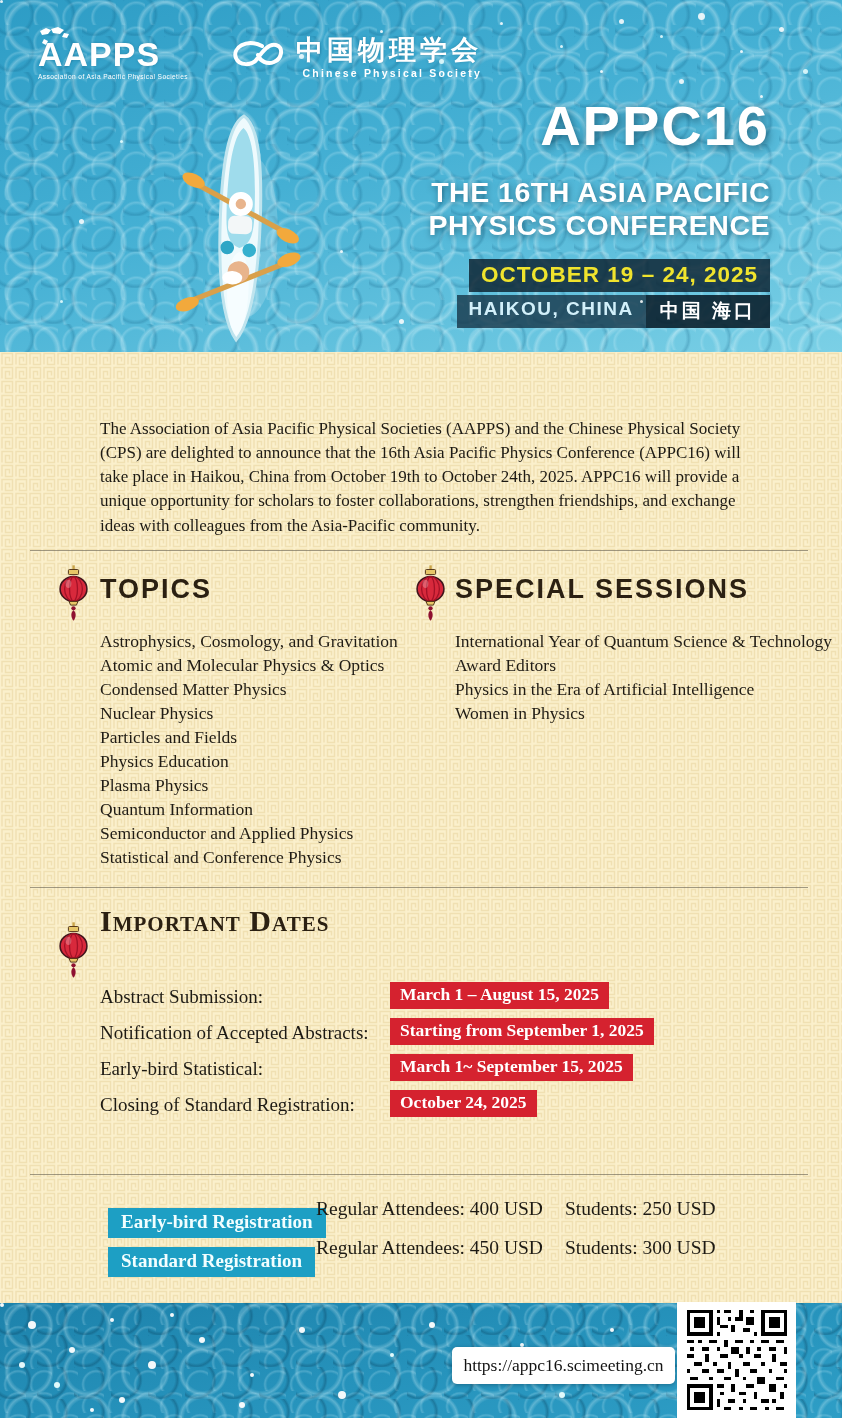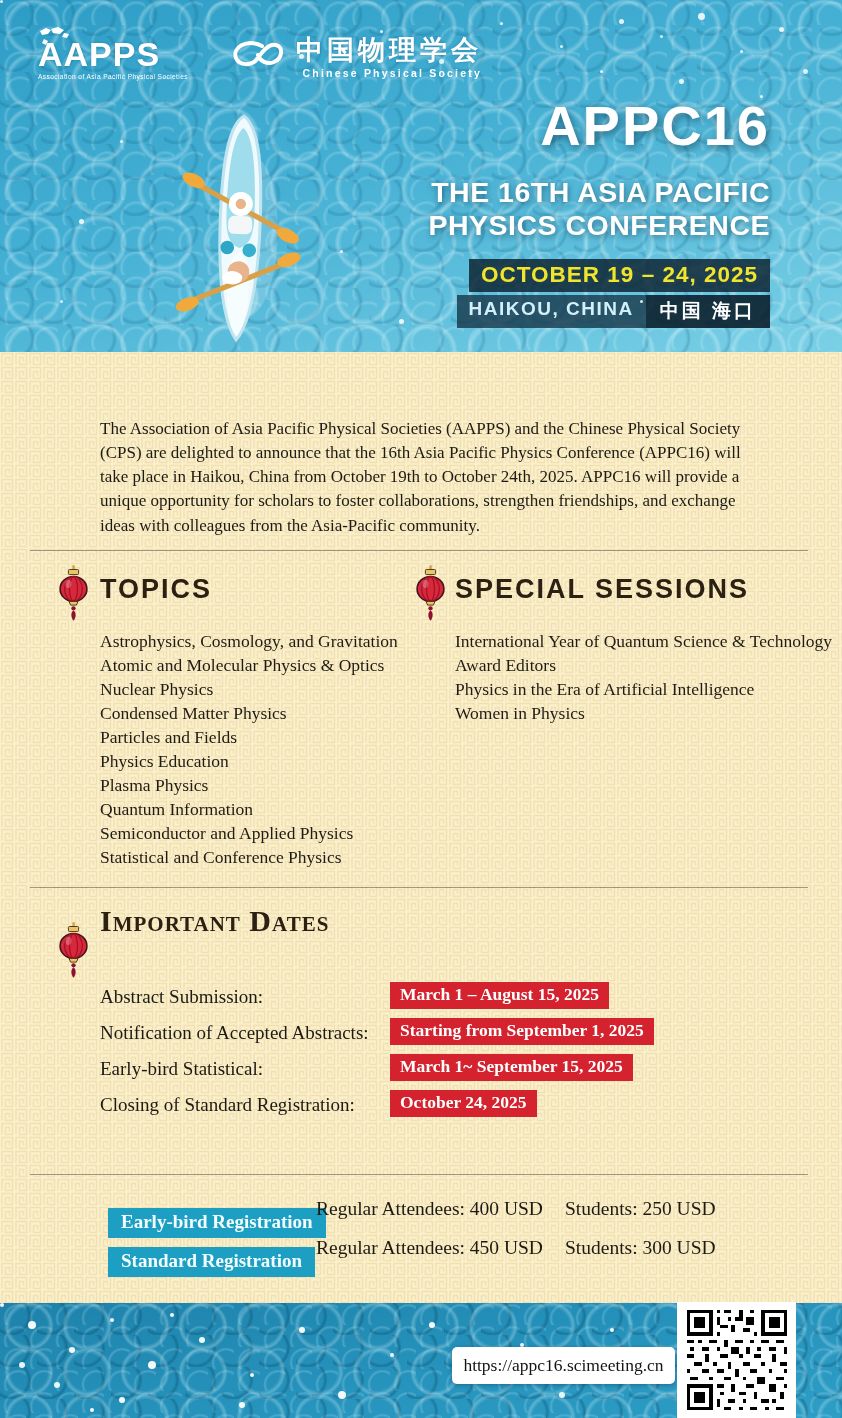--- a/index.html
+++ b/index.html
@@ -182,22 +182,22 @@
 
       <div class="divider d1"></div>
 
       <svg class="lantern" style="top:213px;left:55px;">
           <use href="#lantern"></use>
         </svg>
       <h2 class="sec-heading" style="top:222px;left:100px;margin:0;">TOPICS</h2>
       <ul class="plist" style="top:278px;left:100px;">
         <li>Astrophysics, Cosmology, and Gravitation</li>
         <li>Atomic and Molecular Physics &amp; Optics</li>
+        <li>Condensed Matter Physics</li>
         <li>Nuclear Physics</li>
-        <li>Condensed Matter Physics</li>
         <li>Particles and Fields</li>
         <li>Physics Education</li>
         <li>Plasma Physics</li>
         <li>Quantum Information</li>
         <li>Semiconductor and Applied Physics</li>
         <li>Statistical and Conference Physics</li>
       </ul>
 
       <svg class="lantern" style="top:213px;left:412px;">
           <use href="#lantern"></use>

